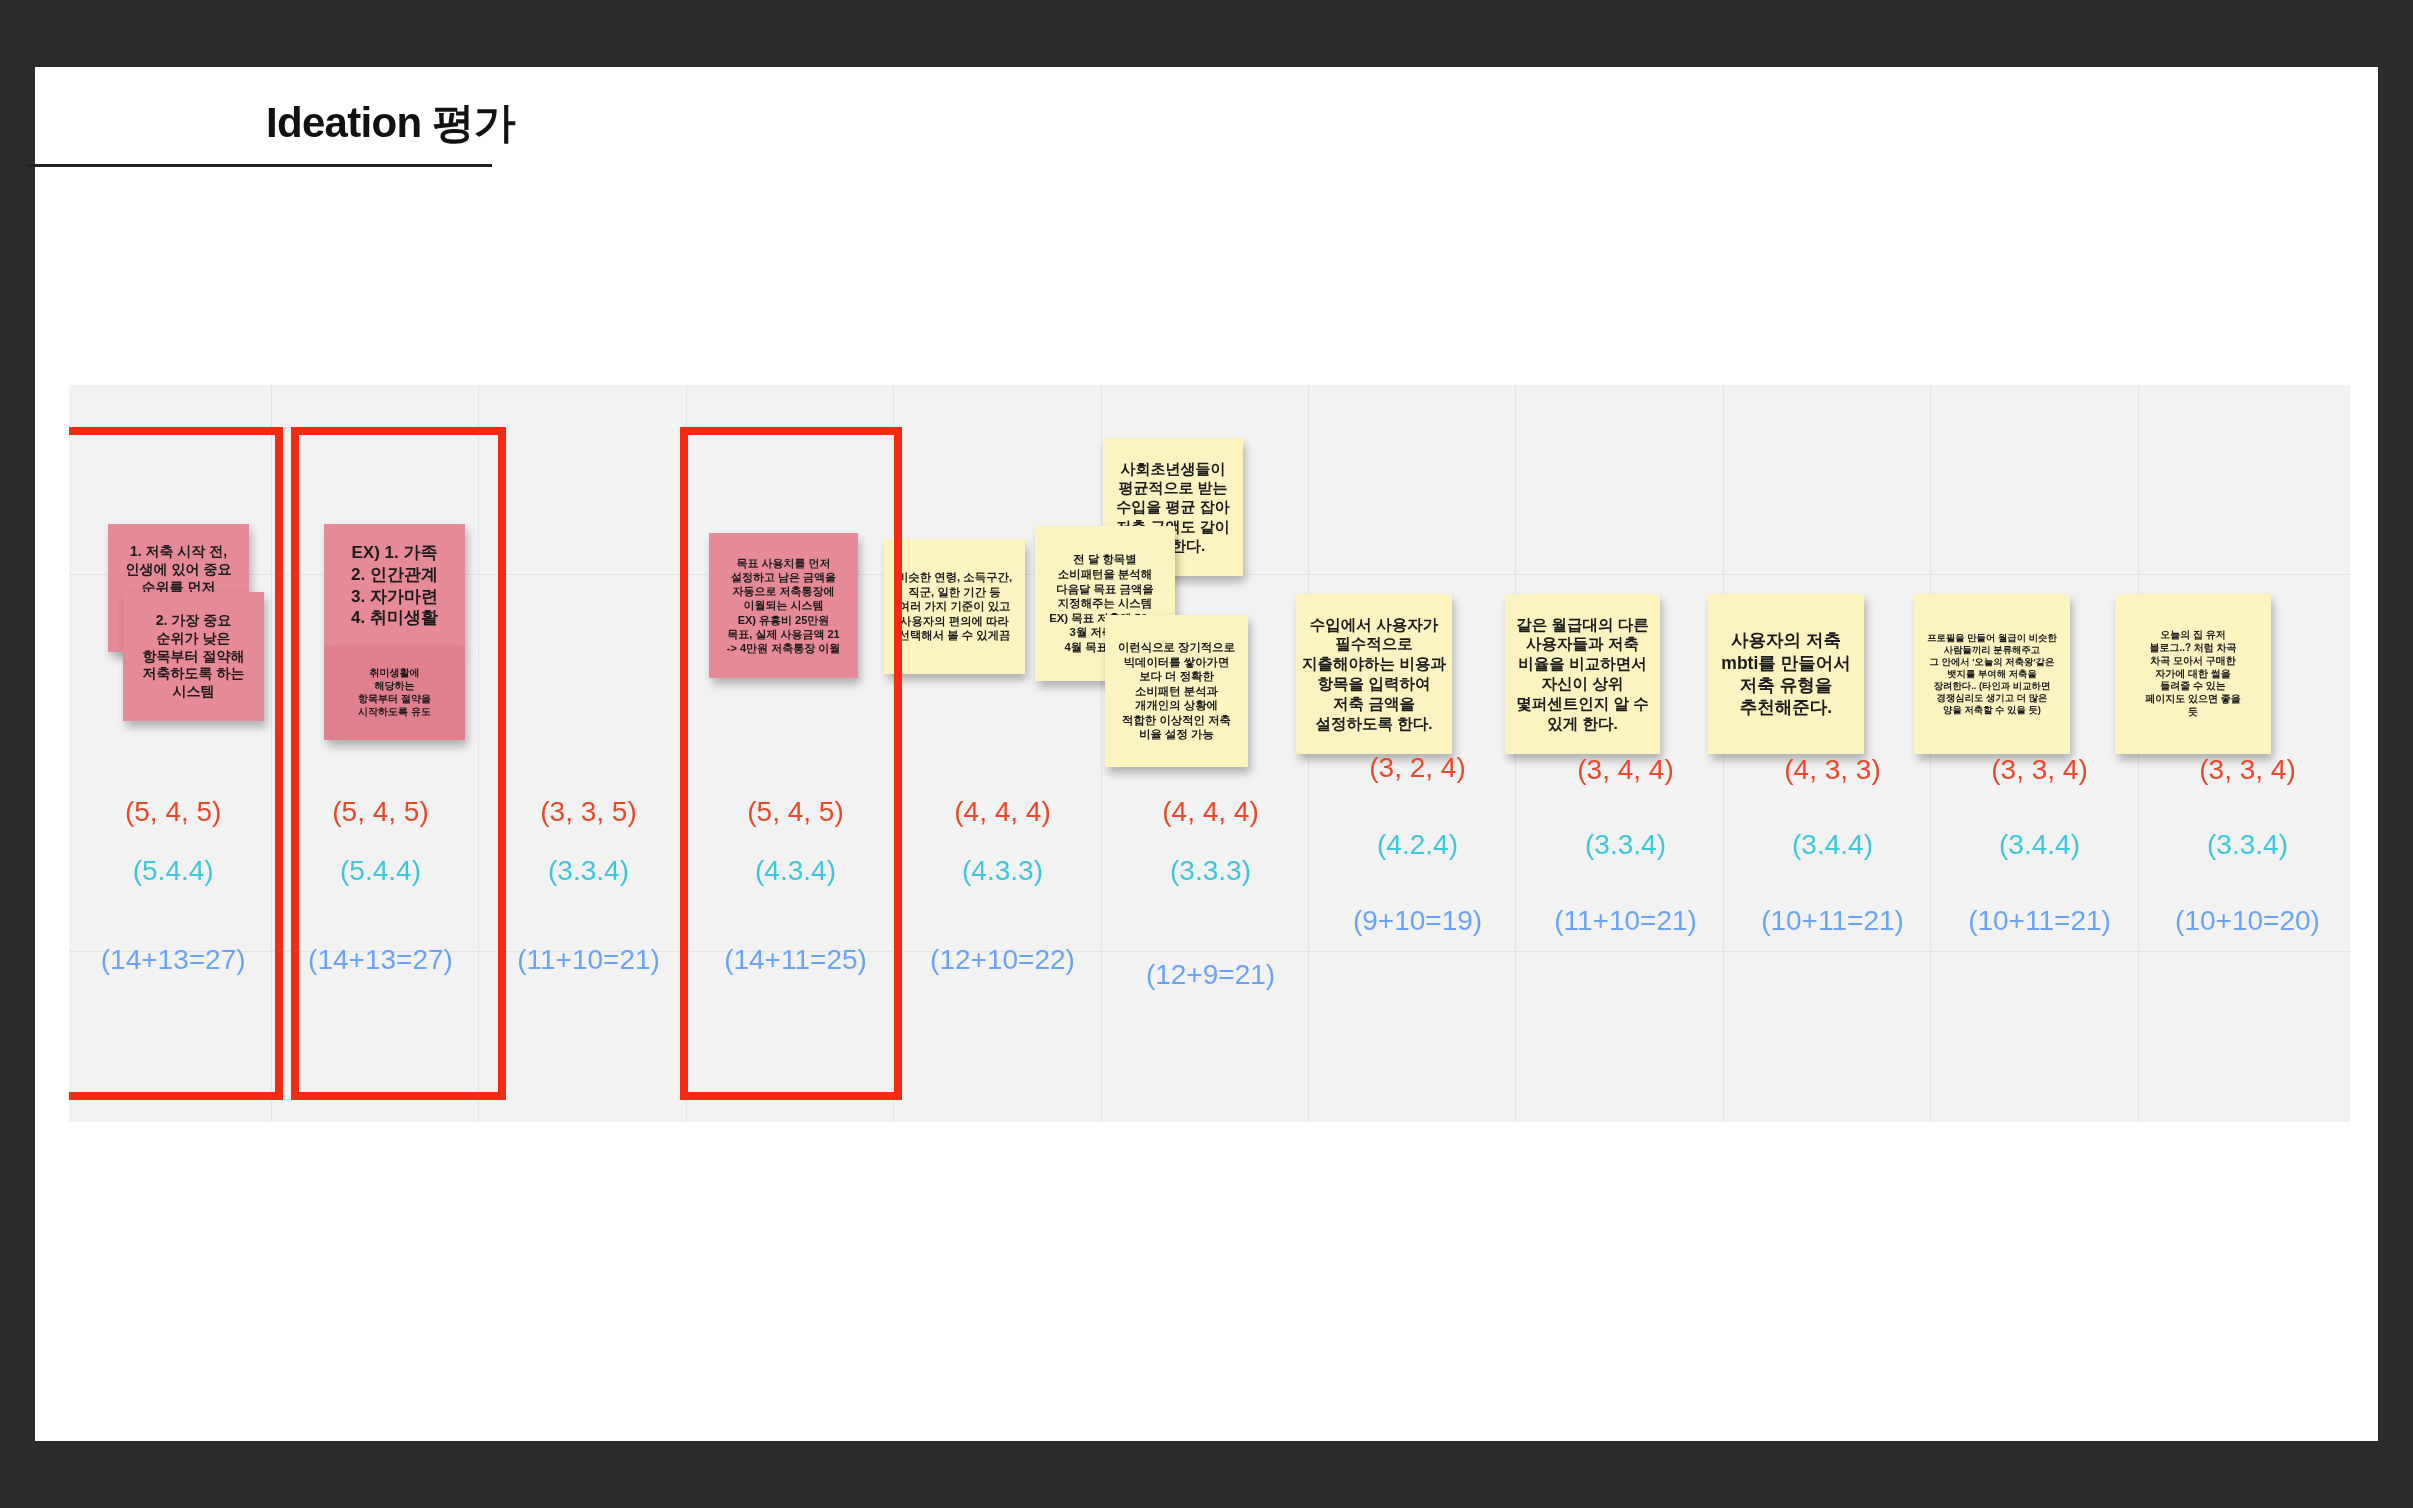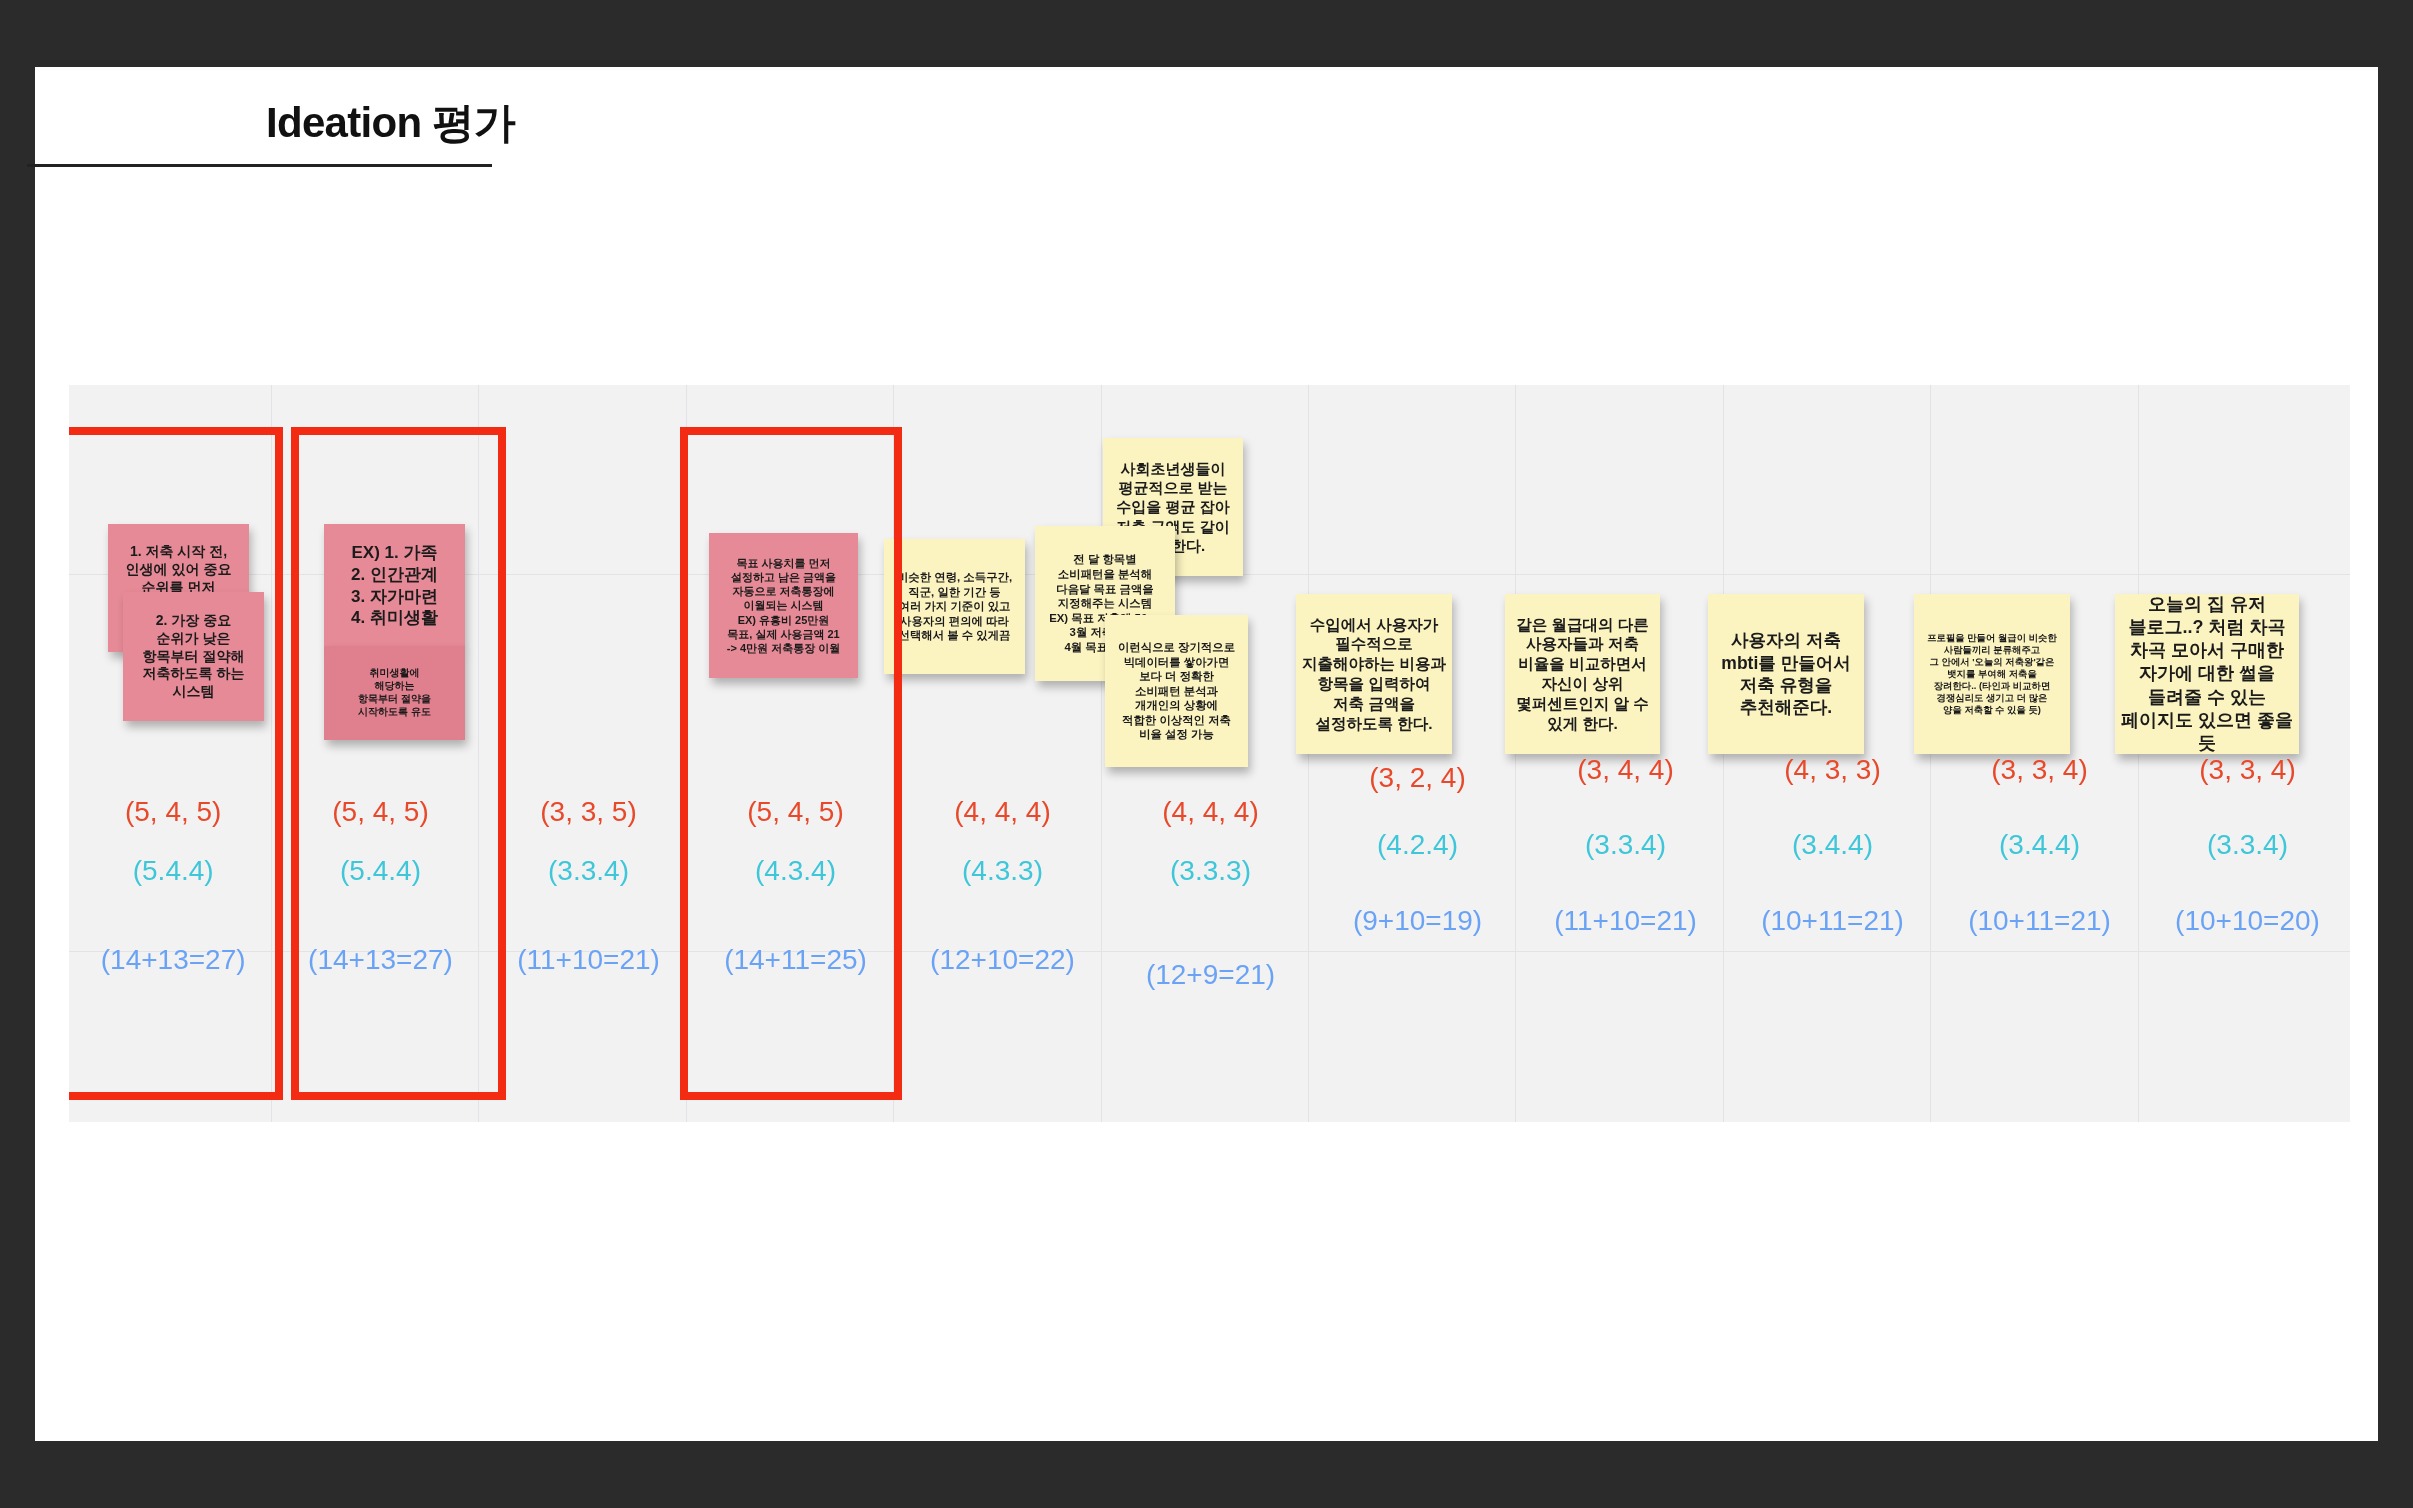--- a/index.html
+++ b/index.html
@@ -214,39 +214,39 @@
 추천해준다.</div>
 
     <div class="note yellow" style="left:1845px; top:209px; width:156px; height:160px; font-size:9.4px;">프로필을 만들어 월급이 비슷한
 사람들끼리 분류해주고
 그 안에서 '오늘의 저축왕'같은
 뱃지를 부여해 저축을
 장려한다.. (타인과 비교하면
 경쟁심리도 생기고 더 많은
 양을 저축할 수 있을 듯)</div>
 
-    <div class="note yellow" style="left:2046px; top:209px; width:184px; height:160px; font-size:18px;">오늘의 집 유저
+    <div class="note yellow" style="left:2046px; top:209px; width:156px; height:160px; font-size:10px;">오늘의 집 유저
 블로그..? 처럼 차곡
 차곡 모아서 구매한
 자가에 대한 썰을
 들려줄 수 있는
 페이지도 있으면 좋을
 듯</div>
 
     <div class="redbox" style="left:-8px; top:42px; width:222px; height:673px;"></div>
     <div class="redbox" style="left:222px; top:42px; width:215px; height:673px;"></div>
     <div class="redbox" style="left:611px; top:42px; width:222px; height:673px;"></div>
 
     <div class="score row1" style="left:6.7px;   top:411px; width:195px;">(5, 4, 5)</div>
     <div class="score row1" style="left:214px;  top:411px; width:195px;">(5, 4, 5)</div>
     <div class="score row1" style="left:422px;  top:411px; width:195px;">(3, 3, 5)</div>
     <div class="score row1" style="left:629px;  top:411px; width:195px;">(5, 4, 5)</div>
     <div class="score row1" style="left:836px; top:411px; width:195px;">(4, 4, 4)</div>
     <div class="score row1" style="left:1044px; top:411px; width:195px;">(4, 4, 4)</div>
-    <div class="score row1" style="left:1251px; top:377px; width:195px;">(3, 2, 4)</div>
+    <div class="score row1" style="left:1251px; top:367px; width:195px;">(3, 2, 4)</div>
     <div class="score row1" style="left:1459px; top:369px; width:195px;">(3, 4, 4)</div>
     <div class="score row1" style="left:1666px; top:369px; width:195px;">(4, 3, 3)</div>
     <div class="score row1" style="left:1873px; top:369px; width:195px;">(3, 3, 4)</div>
     <div class="score row1" style="left:2081px; top:369px; width:195px;">(3, 3, 4)</div>
 
     <div class="score row2" style="left:6.7px;   top:470px; width:195px;">(5.4.4)</div>
     <div class="score row2" style="left:214px;  top:470px; width:195px;">(5.4.4)</div>
     <div class="score row2" style="left:422px;  top:470px; width:195px;">(3.3.4)</div>
     <div class="score row2" style="left:629px;  top:470px; width:195px;">(4.3.4)</div>
     <div class="score row2" style="left:836px; top:470px; width:195px;">(4.3.3)</div>

